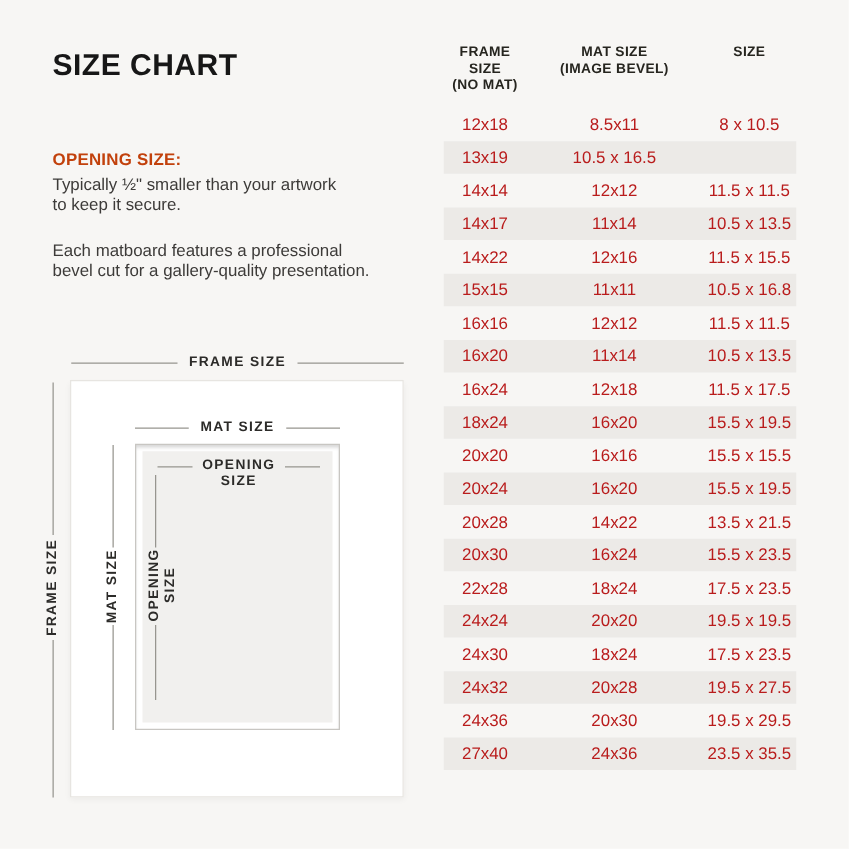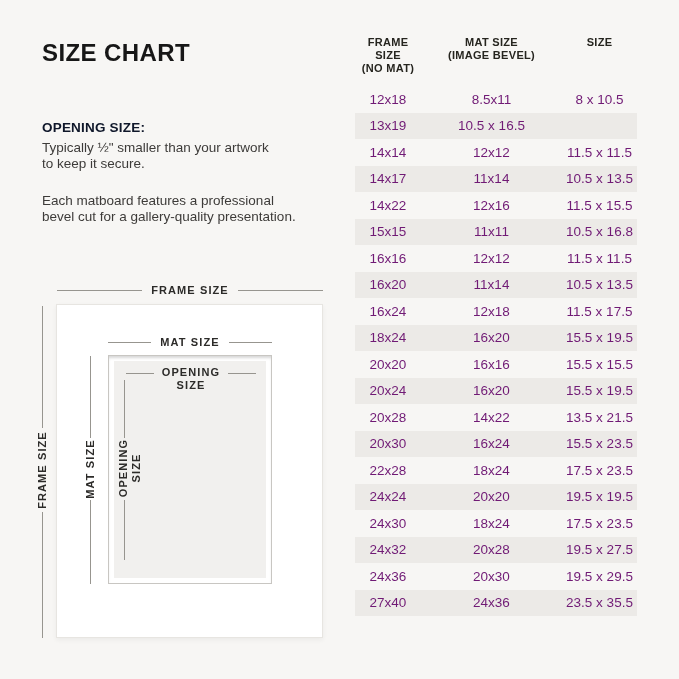--- a/index.html
+++ b/index.html
@@ -3,21 +3,21 @@
 <meta charset="utf-8">
 <style>
   html,body{margin:0;padding:0;}
   body{font-family:"Liberation Sans",sans-serif;}
   #canvas{position:relative;width:679px;height:679px;background:#f7f6f4;overflow:hidden;color:#1f1f1f;}
 
   
   .title{position:absolute;left:42px;top:38px;font-size:24px;line-height:29px;font-weight:700;
          letter-spacing:.4px;color:#171717;}
   .section{position:absolute;left:42px;width:290px;}
-  .sec-h{font-size:13.5px;font-weight:700;letter-spacing:.2px;color:#0f172a;margin-bottom:5px;}
+  .sec-h{font-size:13.5px;font-weight:700;letter-spacing:.2px;color:#c2410c;margin-bottom:5px;}
   .sec-b{font-size:13.5px;line-height:15.5px;color:#3d3b39;}
 
   
   .gline{position:absolute;background:#97958f;}
   .vline{width:1px;}
   .dlabel{font-size:11px;font-weight:700;letter-spacing:1.1px;color:#2c2b29;white-space:nowrap;}
   .hguide{position:absolute;display:flex;align-items:center;height:14px;}
   .hguide .seg{flex:1;height:1px;background:#97958f;}
   .hguide .dlabel{margin:0 9px;}
   .vlabel{position:absolute;transform:translate(-50%,-50%) rotate(-90deg);}
@@ -33,21 +33,21 @@
   .two-line{text-align:center;line-height:13px;}
 
   
   .thead{position:absolute;left:355px;top:36px;width:282px;display:grid;
          grid-template-columns:66px 141px 75px;}
   .th{font-size:11px;font-weight:700;line-height:13px;letter-spacing:.3px;color:#26251f;
       text-align:center;}
   .tbody{position:absolute;left:355px;top:86px;width:282px;}
   .tr{display:grid;grid-template-columns:66px 141px 75px;height:26.5px;align-items:center;}
   .tr.stripe{background:#eceae7;}
-  .td{font-size:13.5px;color:#701a75;text-align:center;white-space:nowrap;}
+  .td{font-size:13.5px;color:#b91c1c;text-align:center;white-space:nowrap;}
 </style>
 </head>
 <body>
 
 <div id="canvas">
 
   <div class="title">
     <div>SIZE CHART</div>
   </div>
 

